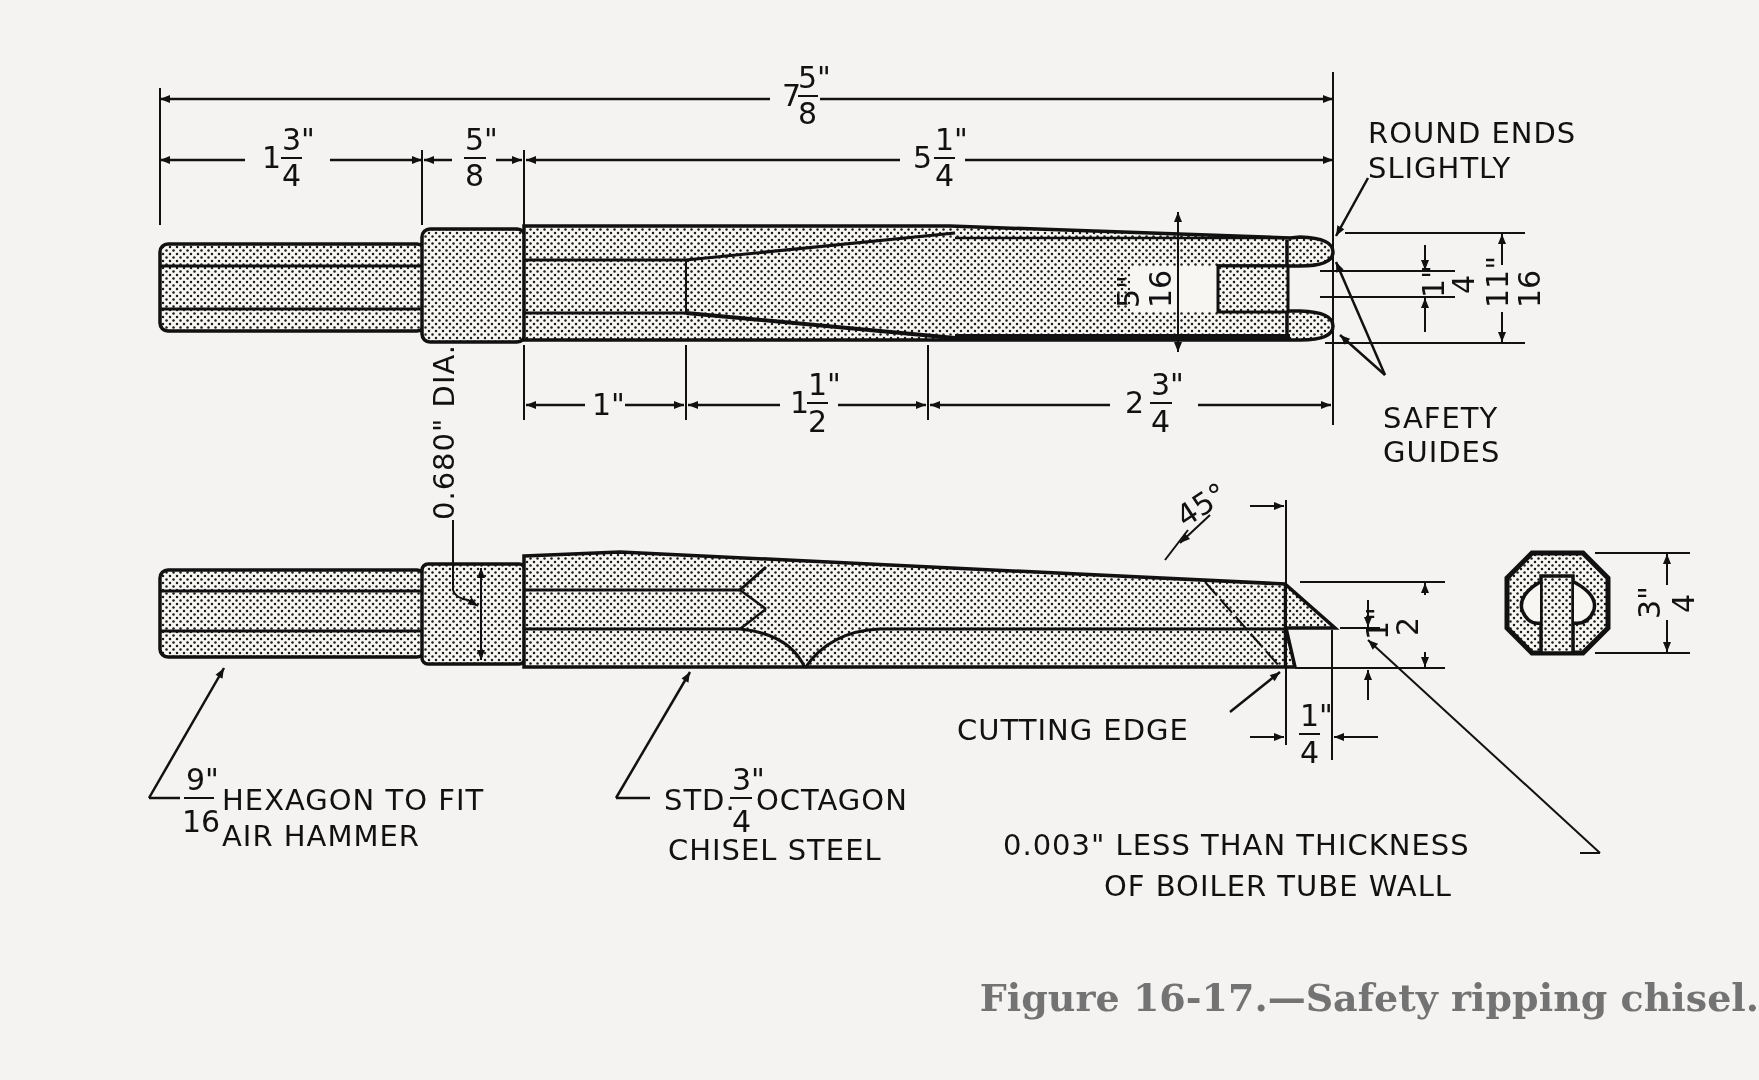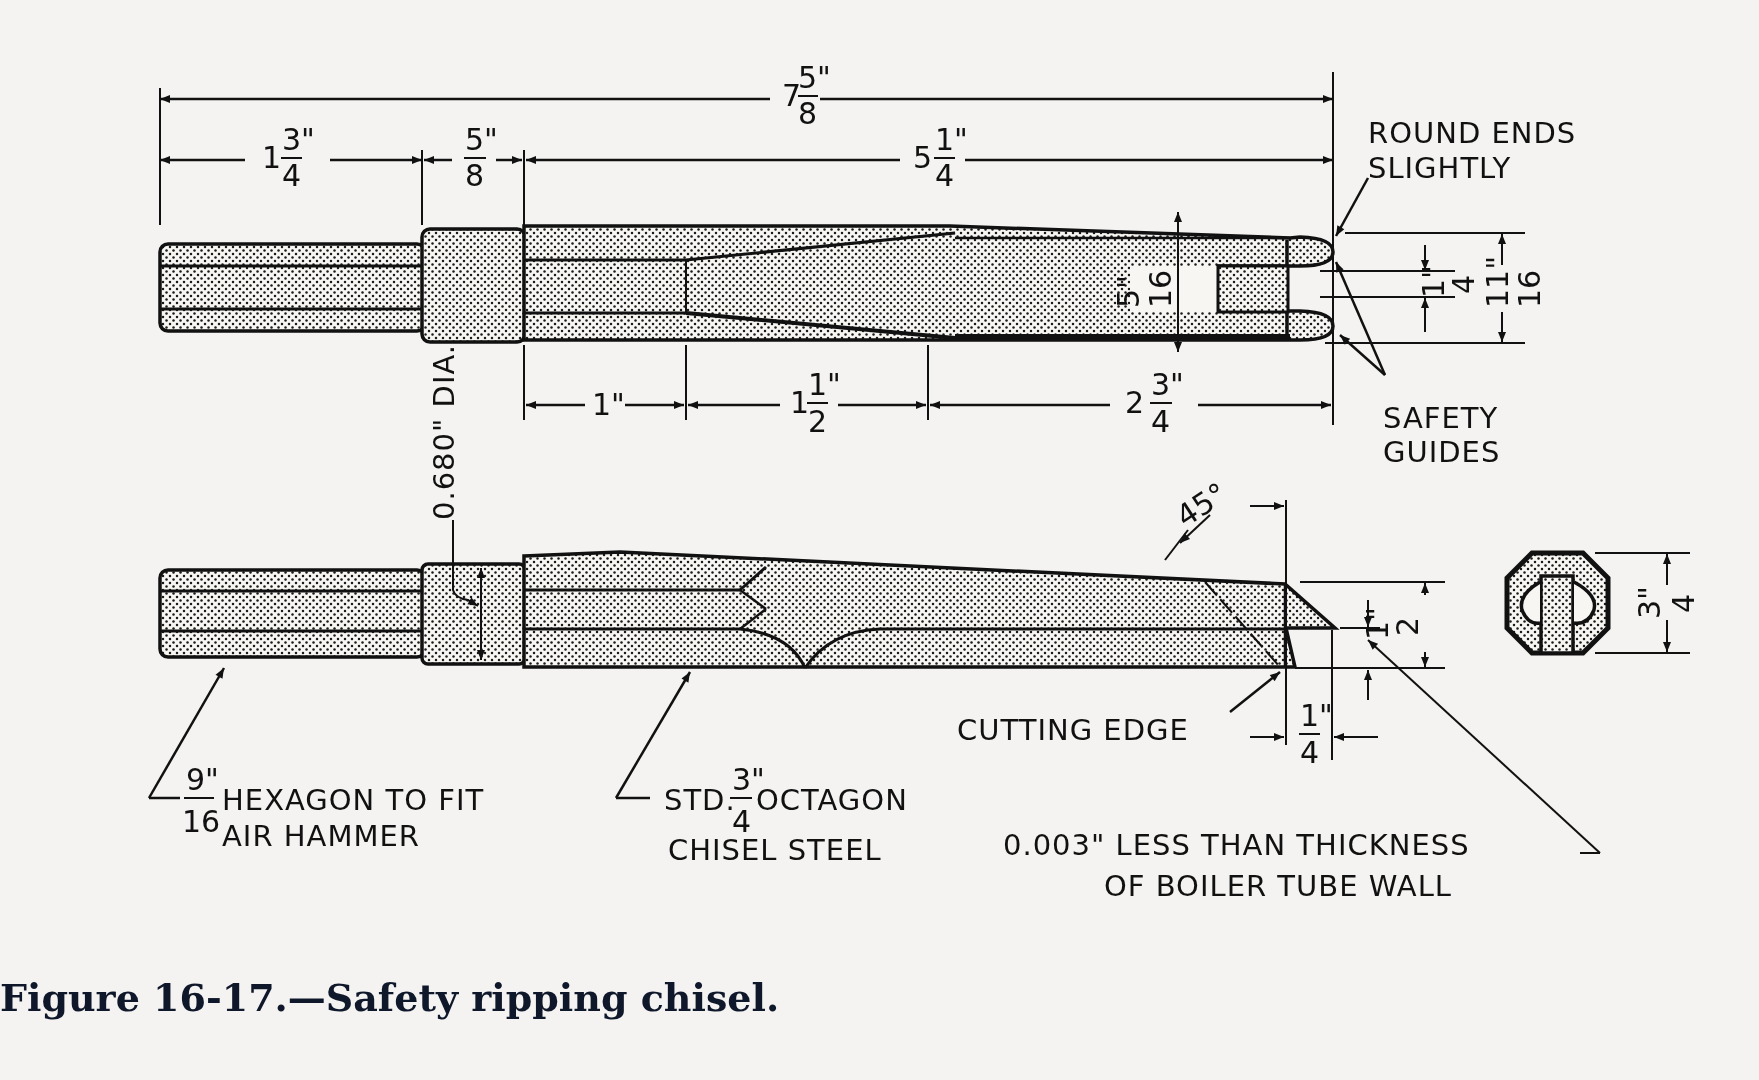--- a/index.html
+++ b/index.html
@@ -1,21 +1,21 @@
 <!DOCTYPE html>
 <html><head>
 <meta charset="utf-8">
 <style>
   html, body { margin:0; padding:0; }
   body { width:1759px; height:1080px; background:#f4f3f1; position:relative; overflow:hidden; font-family:"DejaVu Sans", sans-serif; }
   #page-bg { position:absolute; left:0; top:0; width:1759px; height:1080px; }
   svg text { font-family:"DejaVu Sans", sans-serif; fill:#111; }
   .lbl { font-size:29px; letter-spacing:1px; }
   .frac { font-size:30px; }
-  .caption { position:absolute; left:0; width:1759px; top:975px; text-align:left; font-family:"DejaVu Serif", serif; font-weight:bold; font-size:38px; color:#0f172a; }
+  .caption { position:absolute; left:0; width:1759px; top:975px; text-align:right; font-family:"DejaVu Serif", serif; font-weight:bold; font-size:38px; color:#737373; }
 </style>
 </head>
 <body>
 
 <svg id="page-bg" viewBox="0 0 1759 1080" xmlns="http://www.w3.org/2000/svg">
   <defs>
     <pattern id="dots" width="7" height="7" patternUnits="userSpaceOnUse">
       <rect width="7" height="7" fill="#f7f6f3"></rect>
       <circle cx="2" cy="2" r="1.25" fill="#1a1a1a"></circle>
       <circle cx="5.5" cy="5.5" r="1.25" fill="#1a1a1a"></circle>

